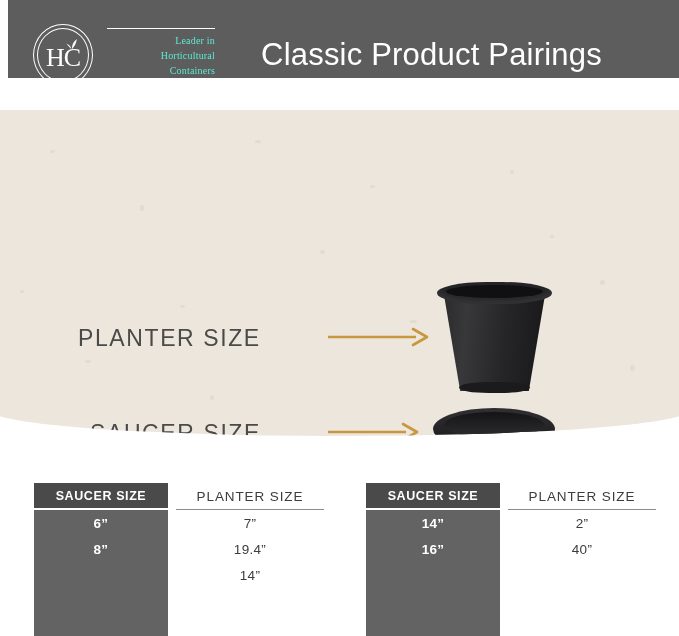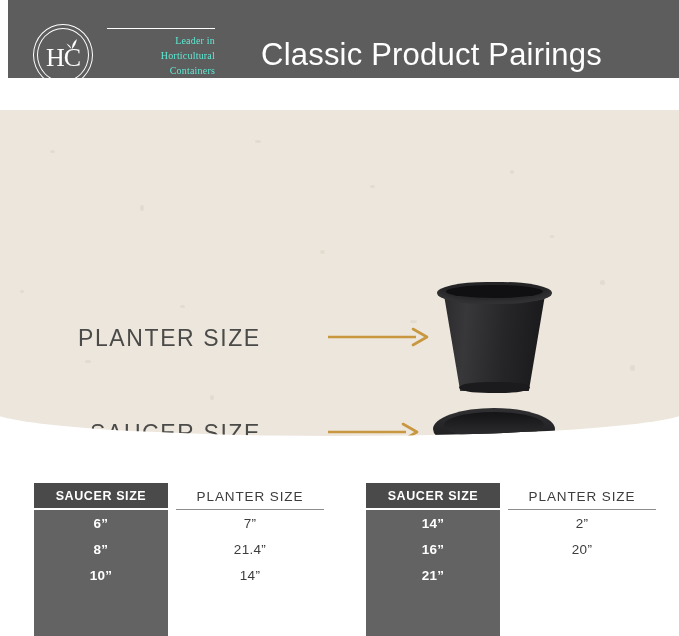--- a/index.html
+++ b/index.html
@@ -376,54 +376,52 @@
 
     <div class="table table-left">
       <div class="col-saucer">
         <div class="col-saucer-head">
           <span class="th-saucer">SAUCER SIZE</span>
         </div>
         <div class="col-saucer-body"></div>
         <div class="cells">
           <div class="cell cell-saucer">6”</div>
           <div class="cell cell-saucer">8”</div>
-          <div class="cell cell-saucer">10”</div>
         </div>
       </div>
 
       <div class="col-planter">
         <div class="col-planter-head">
           <span class="th-planter">PLANTER SIZE</span>
         </div>
         <div class="cells">
           <div class="cell cell-planter">7”</div>
-          <div class="cell cell-planter">21.4”</div>
+          <div class="cell cell-planter">19.4”</div>
           <div class="cell cell-planter">14”</div>
         </div>
       </div>
     </div>
 
     <div class="table table-right">
       <div class="col-saucer">
         <div class="col-saucer-head">
           <span class="th-saucer">SAUCER SIZE</span>
         </div>
         <div class="col-saucer-body"></div>
         <div class="cells">
           <div class="cell cell-saucer">14”</div>
           <div class="cell cell-saucer">16”</div>
-          <div class="cell cell-saucer">21”</div>
         </div>
       </div>
 
       <div class="col-planter">
         <div class="col-planter-head">
           <span class="th-planter">PLANTER SIZE</span>
         </div>
         <div class="cells">
           <div class="cell cell-planter">2”</div>
-          <div class="cell cell-planter">20”</div>
+          <div class="cell cell-planter">40”</div>
         </div>
       </div>
     </div>
   </div>
 
 </div>
 
 </body></html>

